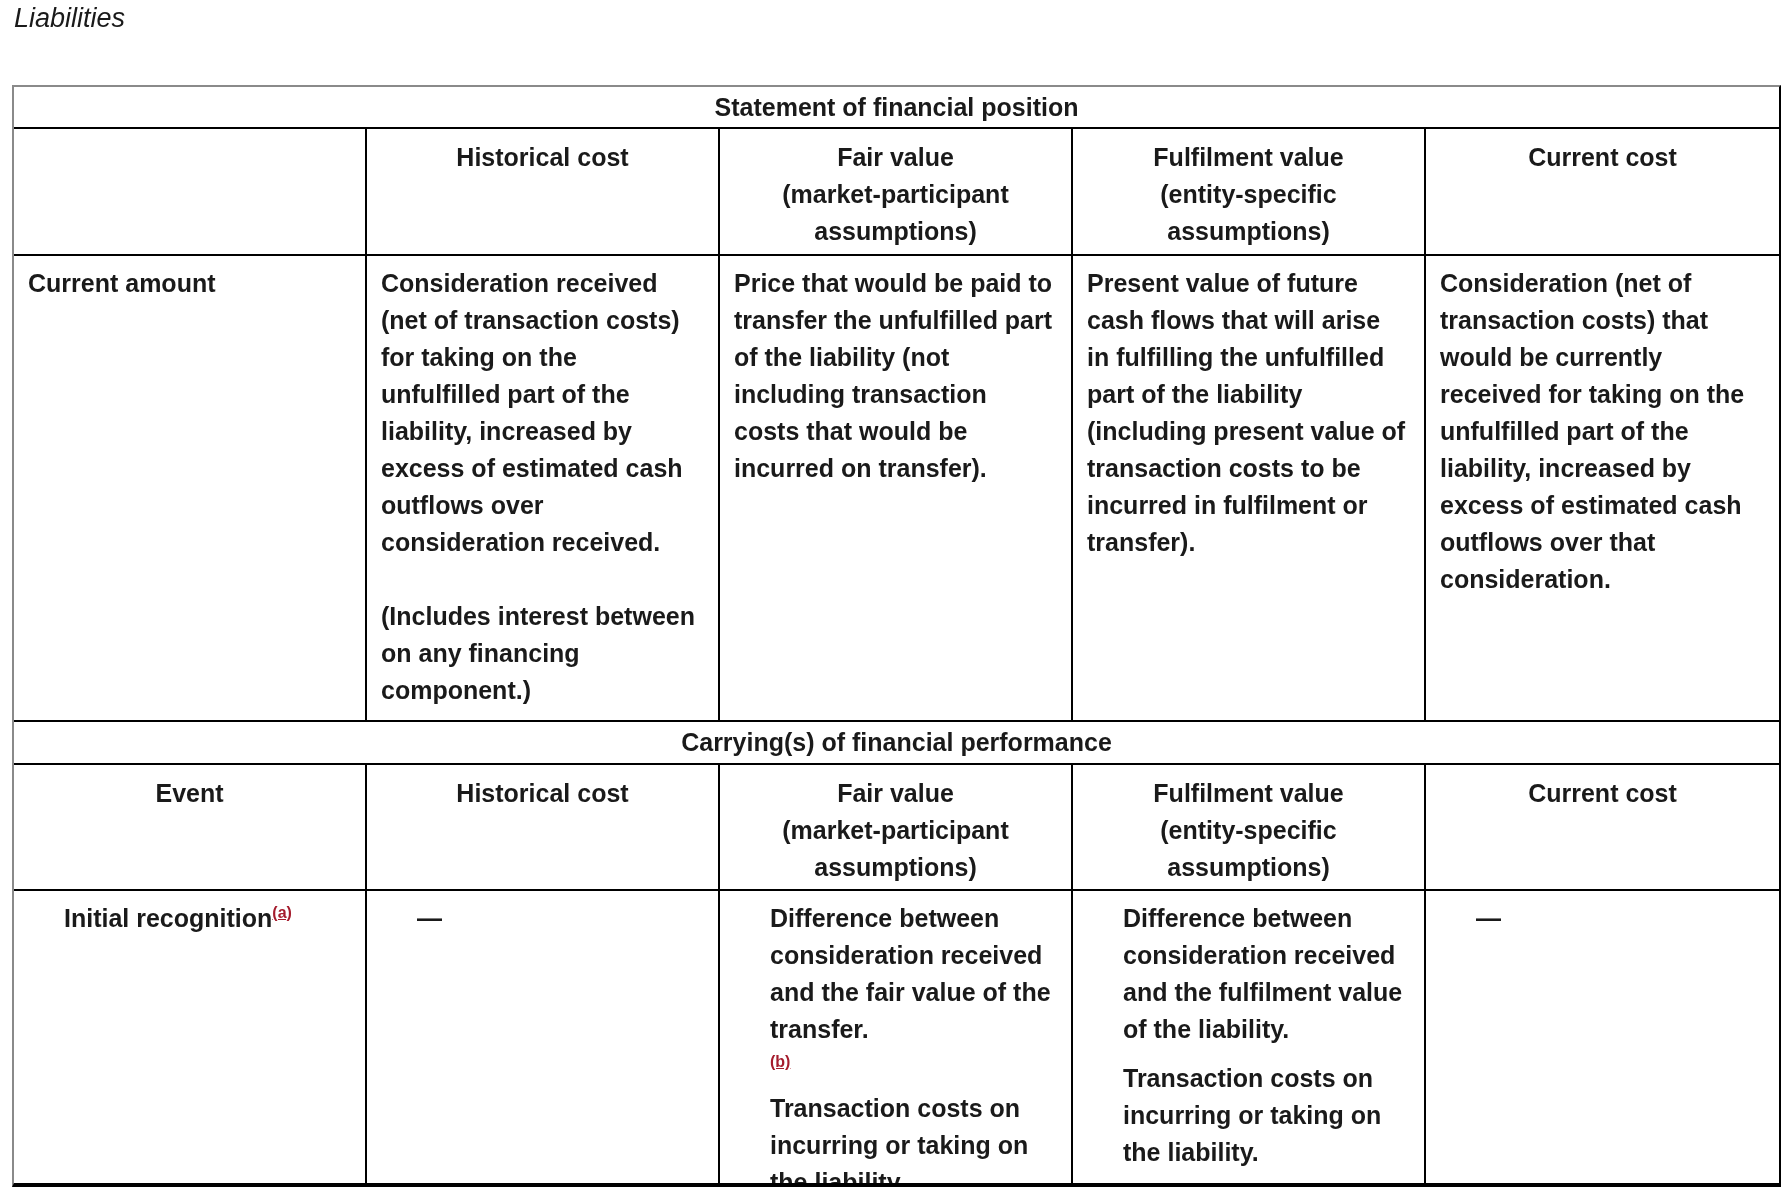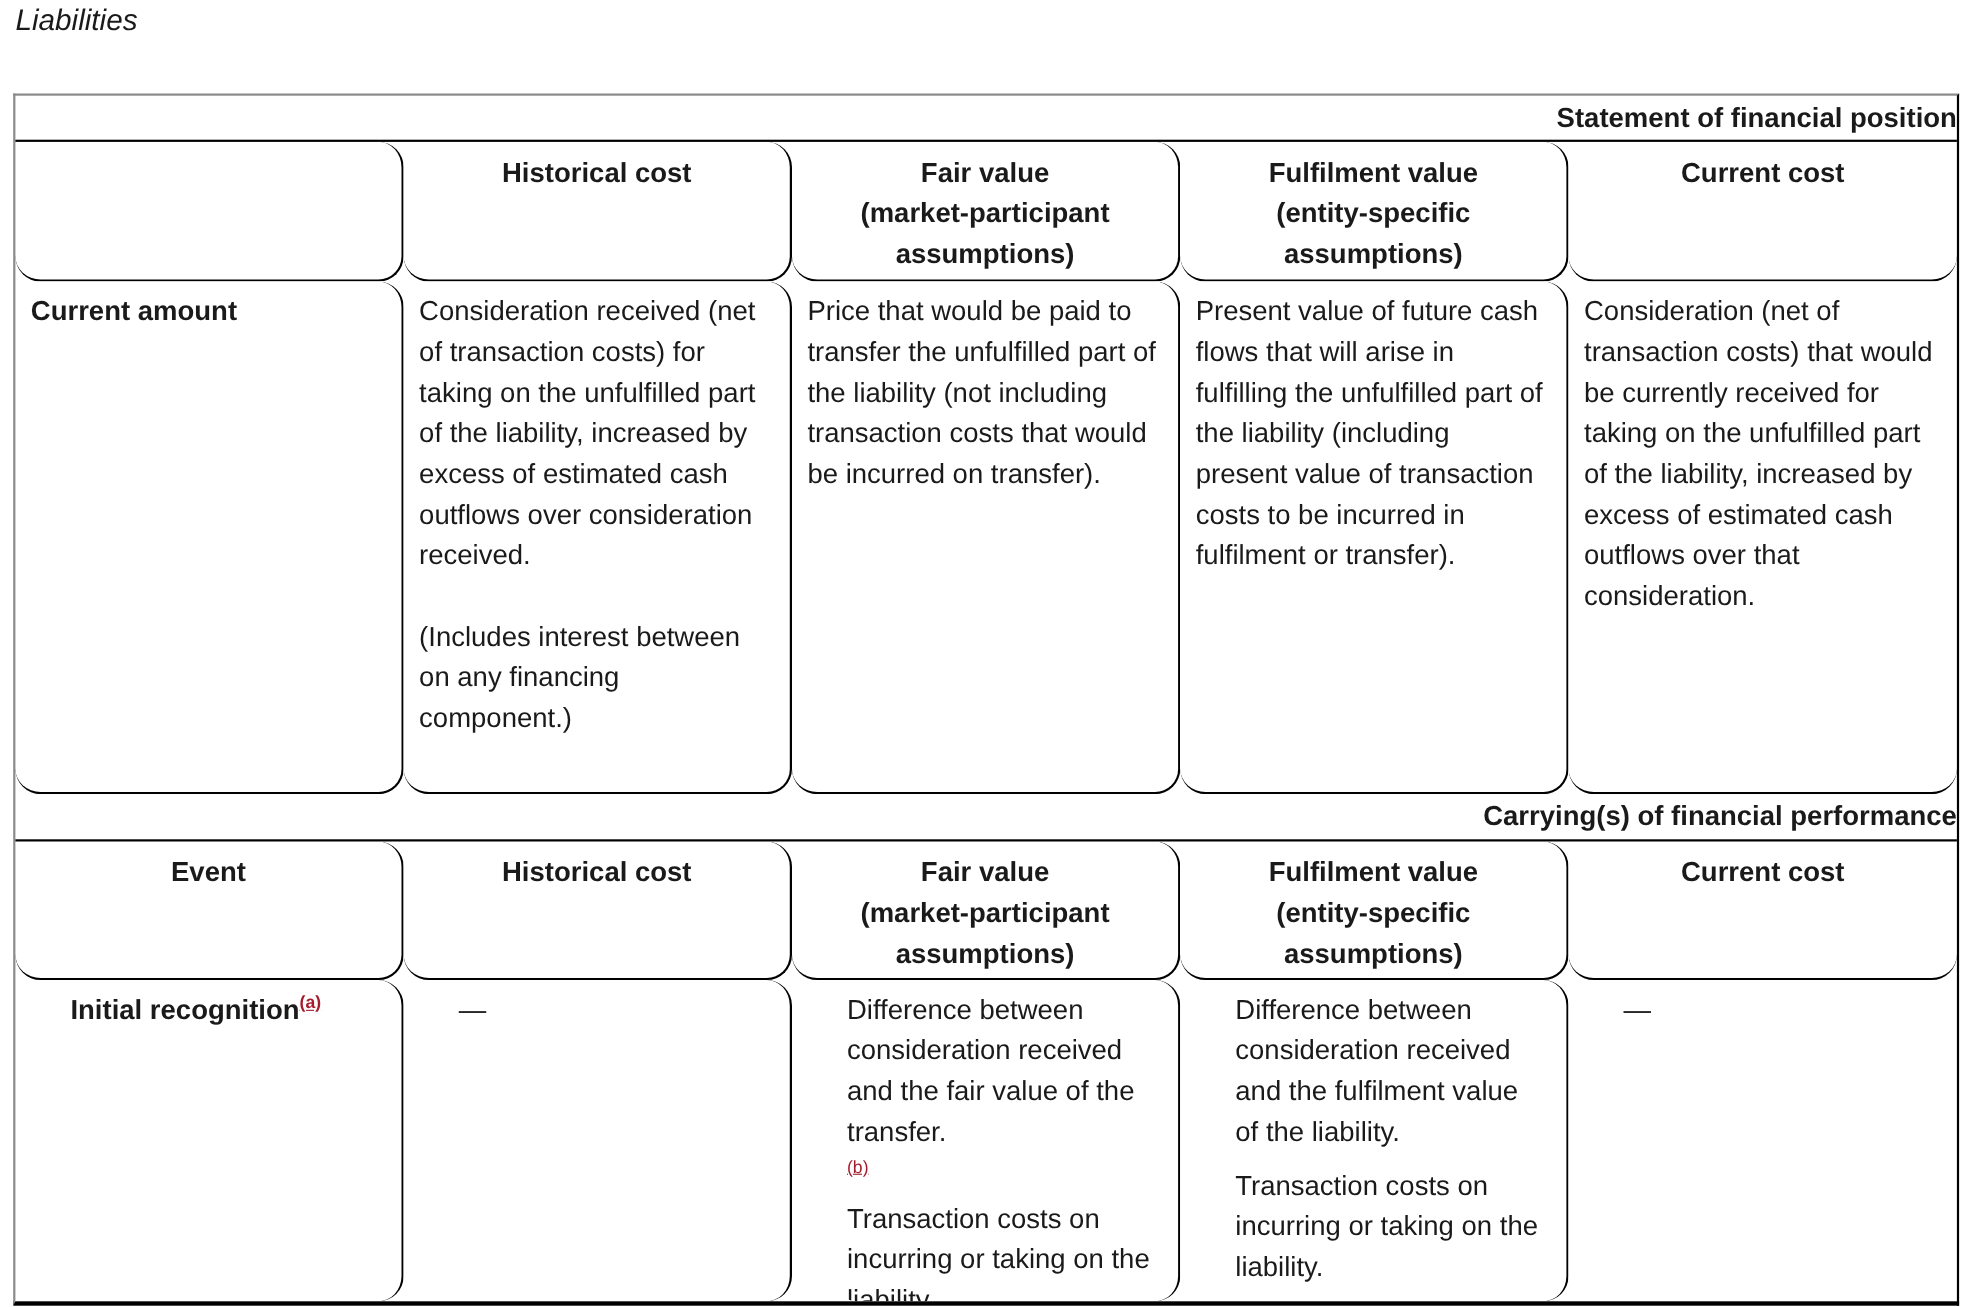--- a/index.html
+++ b/index.html
@@ -33,49 +33,49 @@
     display: grid;
     grid-template-columns: repeat(5, 1fr);
     grid-template-rows: 42px 127px 466px 43px 126px 1fr;
     background: #fff;
   }
 
   .cell {
     border-right: 2px solid #000;
     border-bottom: 2px solid #000;
     overflow: hidden;
-    border-radius: 23px;
   }
   .cell.last-col { border-right: none; }
   .cell.last-row { border-bottom: none; margin-left: 36px; }
 
   .banner {
     grid-column: 1 / -1;
     border-right: none;
     border-bottom: 2px solid #000;
-    text-align: right;
+    text-align: center;
     font-weight: bold;
     font-size: 25px;
     line-height: 40px;
     overflow: hidden;
   }
 
   .hdr {
     text-align: center;
     font-weight: bold;
     font-size: 25px;
     line-height: 37px;
     padding-top: 10px;
     white-space: pre-line;
   }
 
   .body-cell {
     font-size: 25px;
     line-height: 37px;
     padding: 9px 18px 0 14px;
+    font-weight: bold;
   }
   .body-cell p { margin: 0; }
   .label-cell { font-weight: bold; }
   .gap-blank-line { margin-top: 37px !important; }
   .gap-para { margin-top: 12px !important; }
 
   .fn-sup {
     color: #a51c2d;
     font-size: 16px;
     text-decoration: underline;

